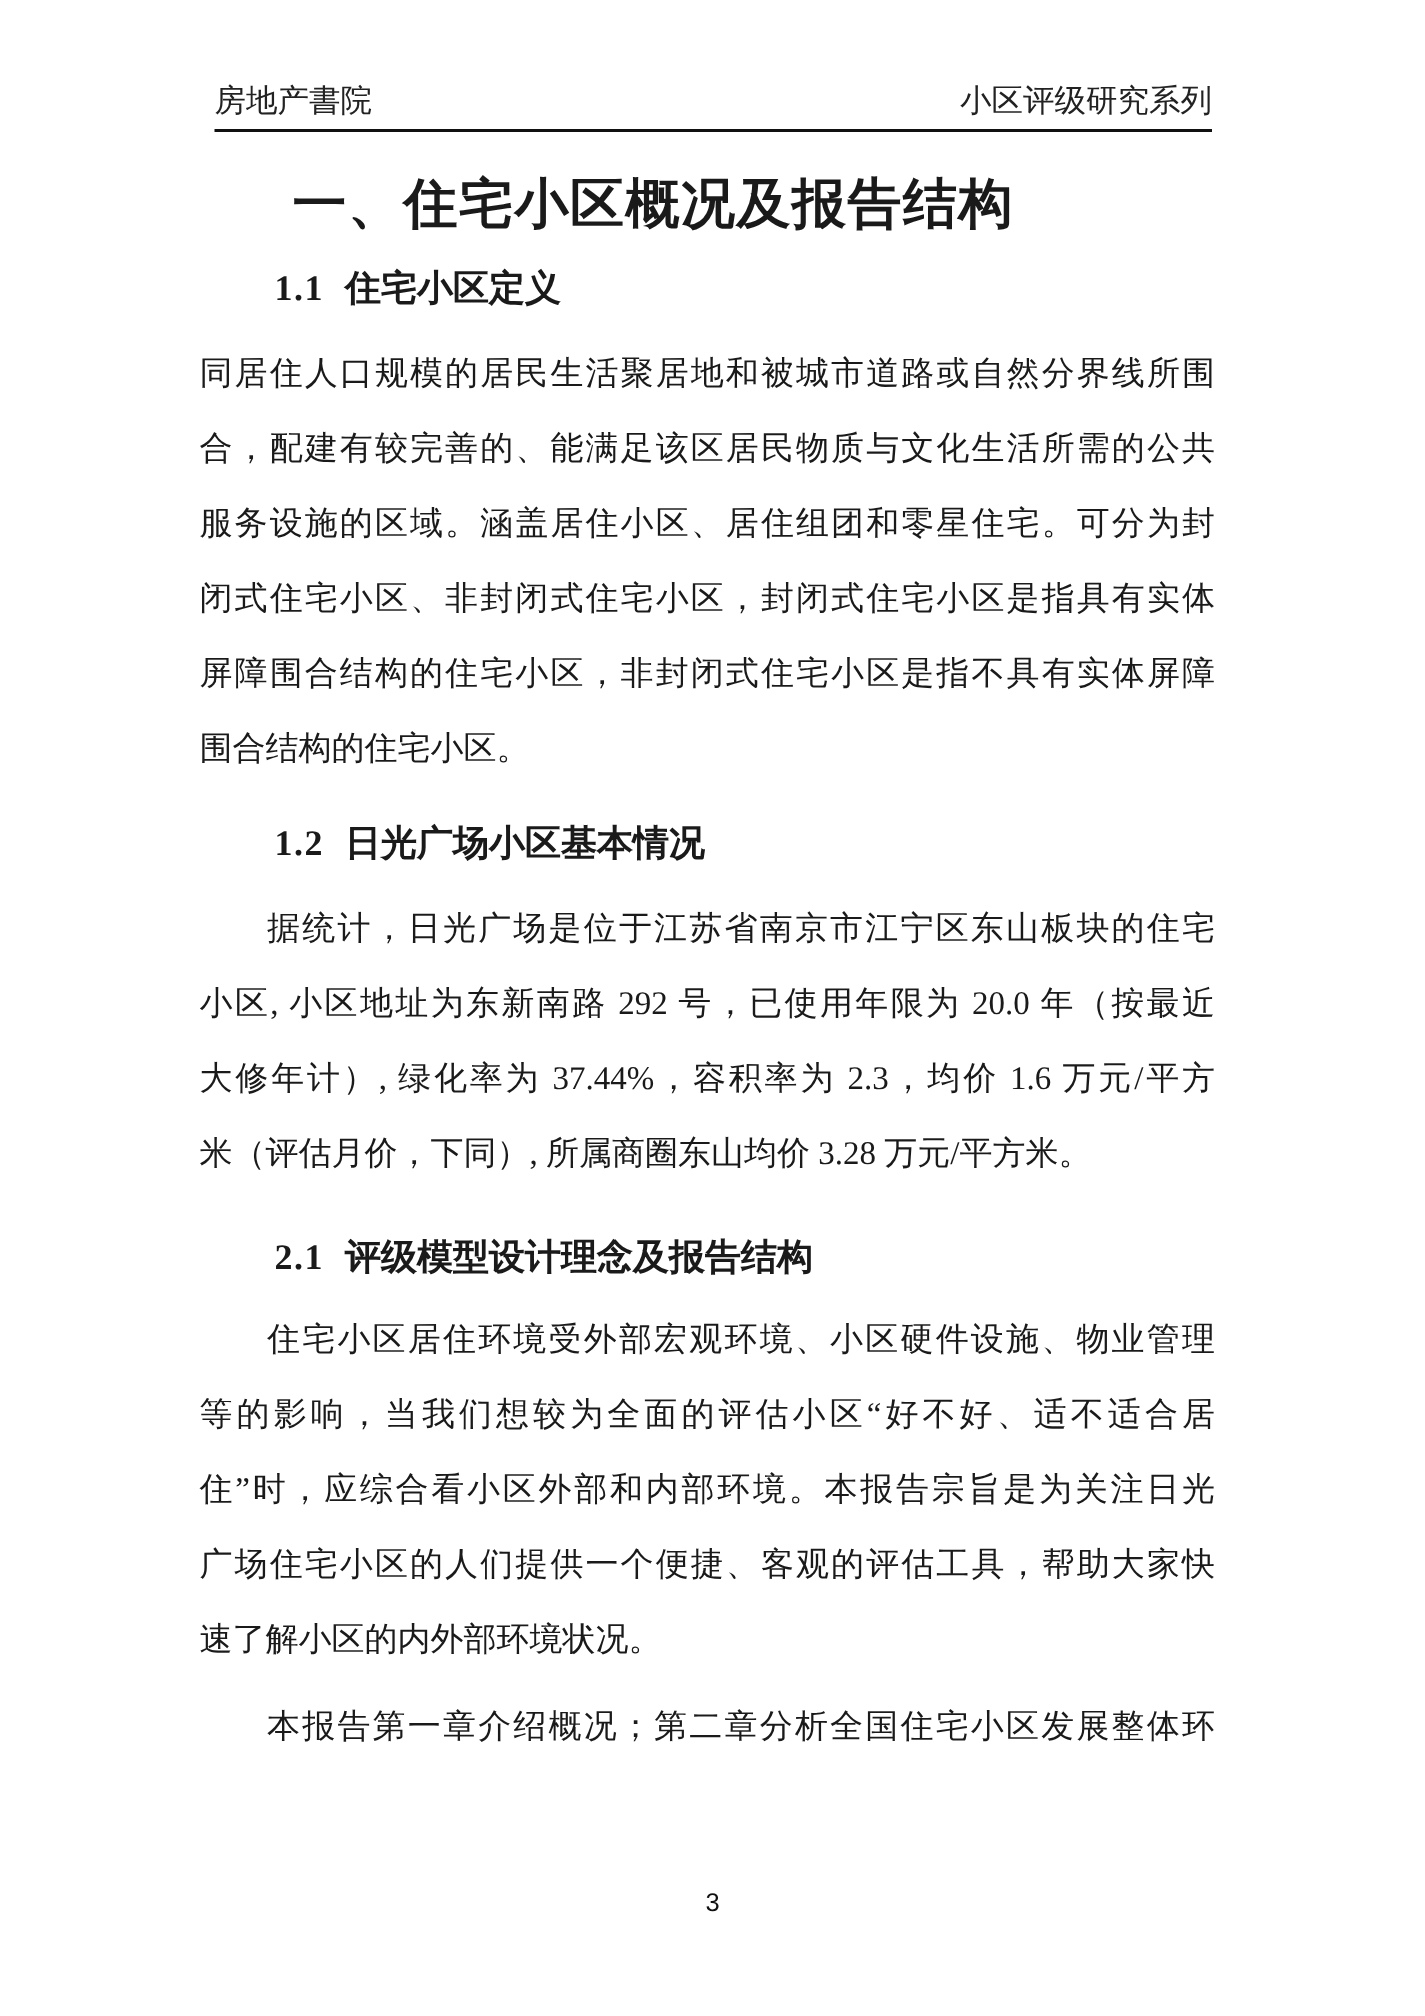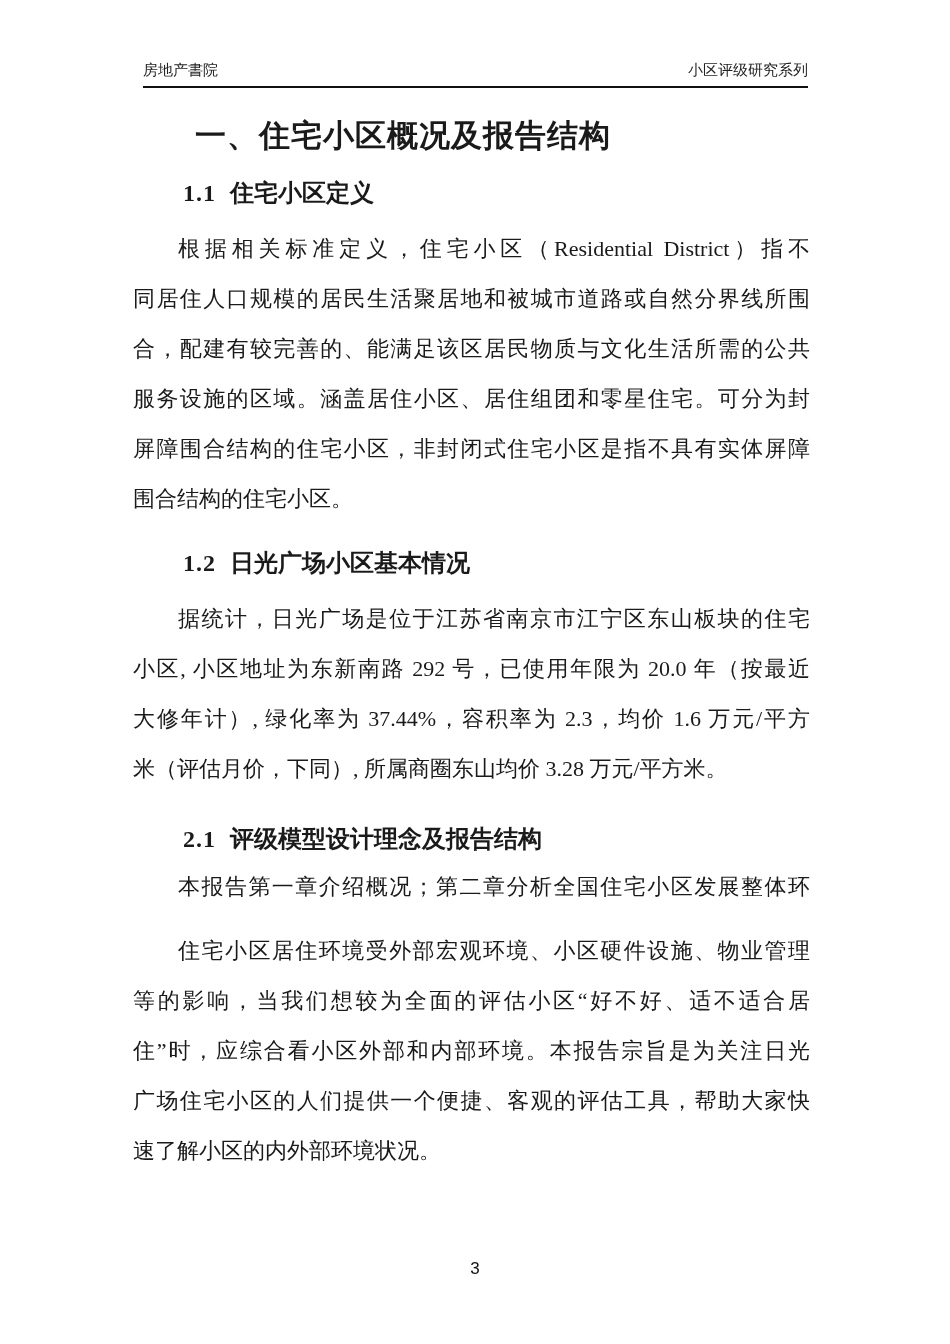--- a/index.html
+++ b/index.html
@@ -14,30 +14,30 @@
     overflow: hidden;
   }
   
   .doc-header {
     margin: 0 142px 0 143px;
     padding: 60px 0 6px 0;
     border-bottom: 2px solid #111111;
     display: flex;
     justify-content: space-between;
     align-items: baseline;
-    font-family: Liberation Serif, serif;
-    font-size: 15px;
+    font-family: Liberation Mono, monospace;
+    font-size: 21px;
     line-height: 20px;
     color: #222222;
   }
   
   .doc-body { margin: 0 140px 0 133px; }
   .doc-title {
     margin: 30px 0 0 62px;
-    font-size: 31px;
+    font-size: 36px;
     line-height: 36px;
     font-weight: bold;
     letter-spacing: 1px;
   }
   .sec-heading {
     margin-left: 50px;
     font-size: 24px;
     line-height: 30px;
     font-weight: bold;
   }
@@ -80,50 +80,50 @@
   </div>
 
   <div class="doc-body">
 
     <div class="doc-title">一、住宅小区概况及报告结构</div>
 
     <div class="sec-heading mt-h1">
       <span class="sec-num">1.1</span><span>住宅小区定义</span>
     </div>
     <div class="para">
-      <div class="ln first">根据相关标准定义，住宅小区（Residential District）指不</div>
       <div class="ln">同居住人口规模的居民生活聚居地和被城市道路或自然分界线所围</div>
       <div class="ln">合，配建有较完善的、能满足该区居民物质与文化生活所需的公共</div>
       <div class="ln">服务设施的区域。涵盖居住小区、居住组团和零星住宅。可分为封</div>
+      <div class="ln">闭式住宅小区、非封闭式住宅小区，封闭式住宅小区是指具有实体</div>
       <div class="ln">屏障围合结构的住宅小区，非封闭式住宅小区是指不具有实体屏障</div>
       <div class="ln end">围合结构的住宅小区。</div>
     </div>
 
     <div class="sec-heading mt-h2">
       <span class="sec-num">1.2</span><span>日光广场小区基本情况</span>
     </div>
     <div class="para">
       <div class="ln first">据统计，日光广场是位于江苏省南京市江宁区东山板块的住宅</div>
       <div class="ln">小区, 小区地址为东新南路 292 号，已使用年限为 20.0 年（按最近</div>
       <div class="ln">大修年计）, 绿化率为 37.44%，容积率为 2.3，均价 1.6 万元/平方</div>
       <div class="ln end">米（评估月价，下同）, 所属商圈东山均价 3.28 万元/平方米。</div>
     </div>
 
     <div class="sec-heading mt-h3">
       <span class="sec-num">2.1</span><span>评级模型设计理念及报告结构</span>
     </div>
-    <div class="para follow">
-      <div class="ln first">本报告第一章介绍概况；第二章分析全国住宅小区发展整体环</div>
-    </div>
     <div class="para tight">
       <div class="ln first">住宅小区居住环境受外部宏观环境、小区硬件设施、物业管理</div>
       <div class="ln">等的影响，当我们想较为全面的评估小区“好不好、适不适合居</div>
       <div class="ln">住”时，应综合看小区外部和内部环境。本报告宗旨是为关注日光</div>
       <div class="ln">广场住宅小区的人们提供一个便捷、客观的评估工具，帮助大家快</div>
       <div class="ln end">速了解小区的内外部环境状况。</div>
+    </div>
+    <div class="para follow">
+      <div class="ln first">本报告第一章介绍概况；第二章分析全国住宅小区发展整体环</div>
     </div>
 
   </div>
 
   <div class="doc-footer">
     <span>3</span>
   </div>
 
 </div>
 

